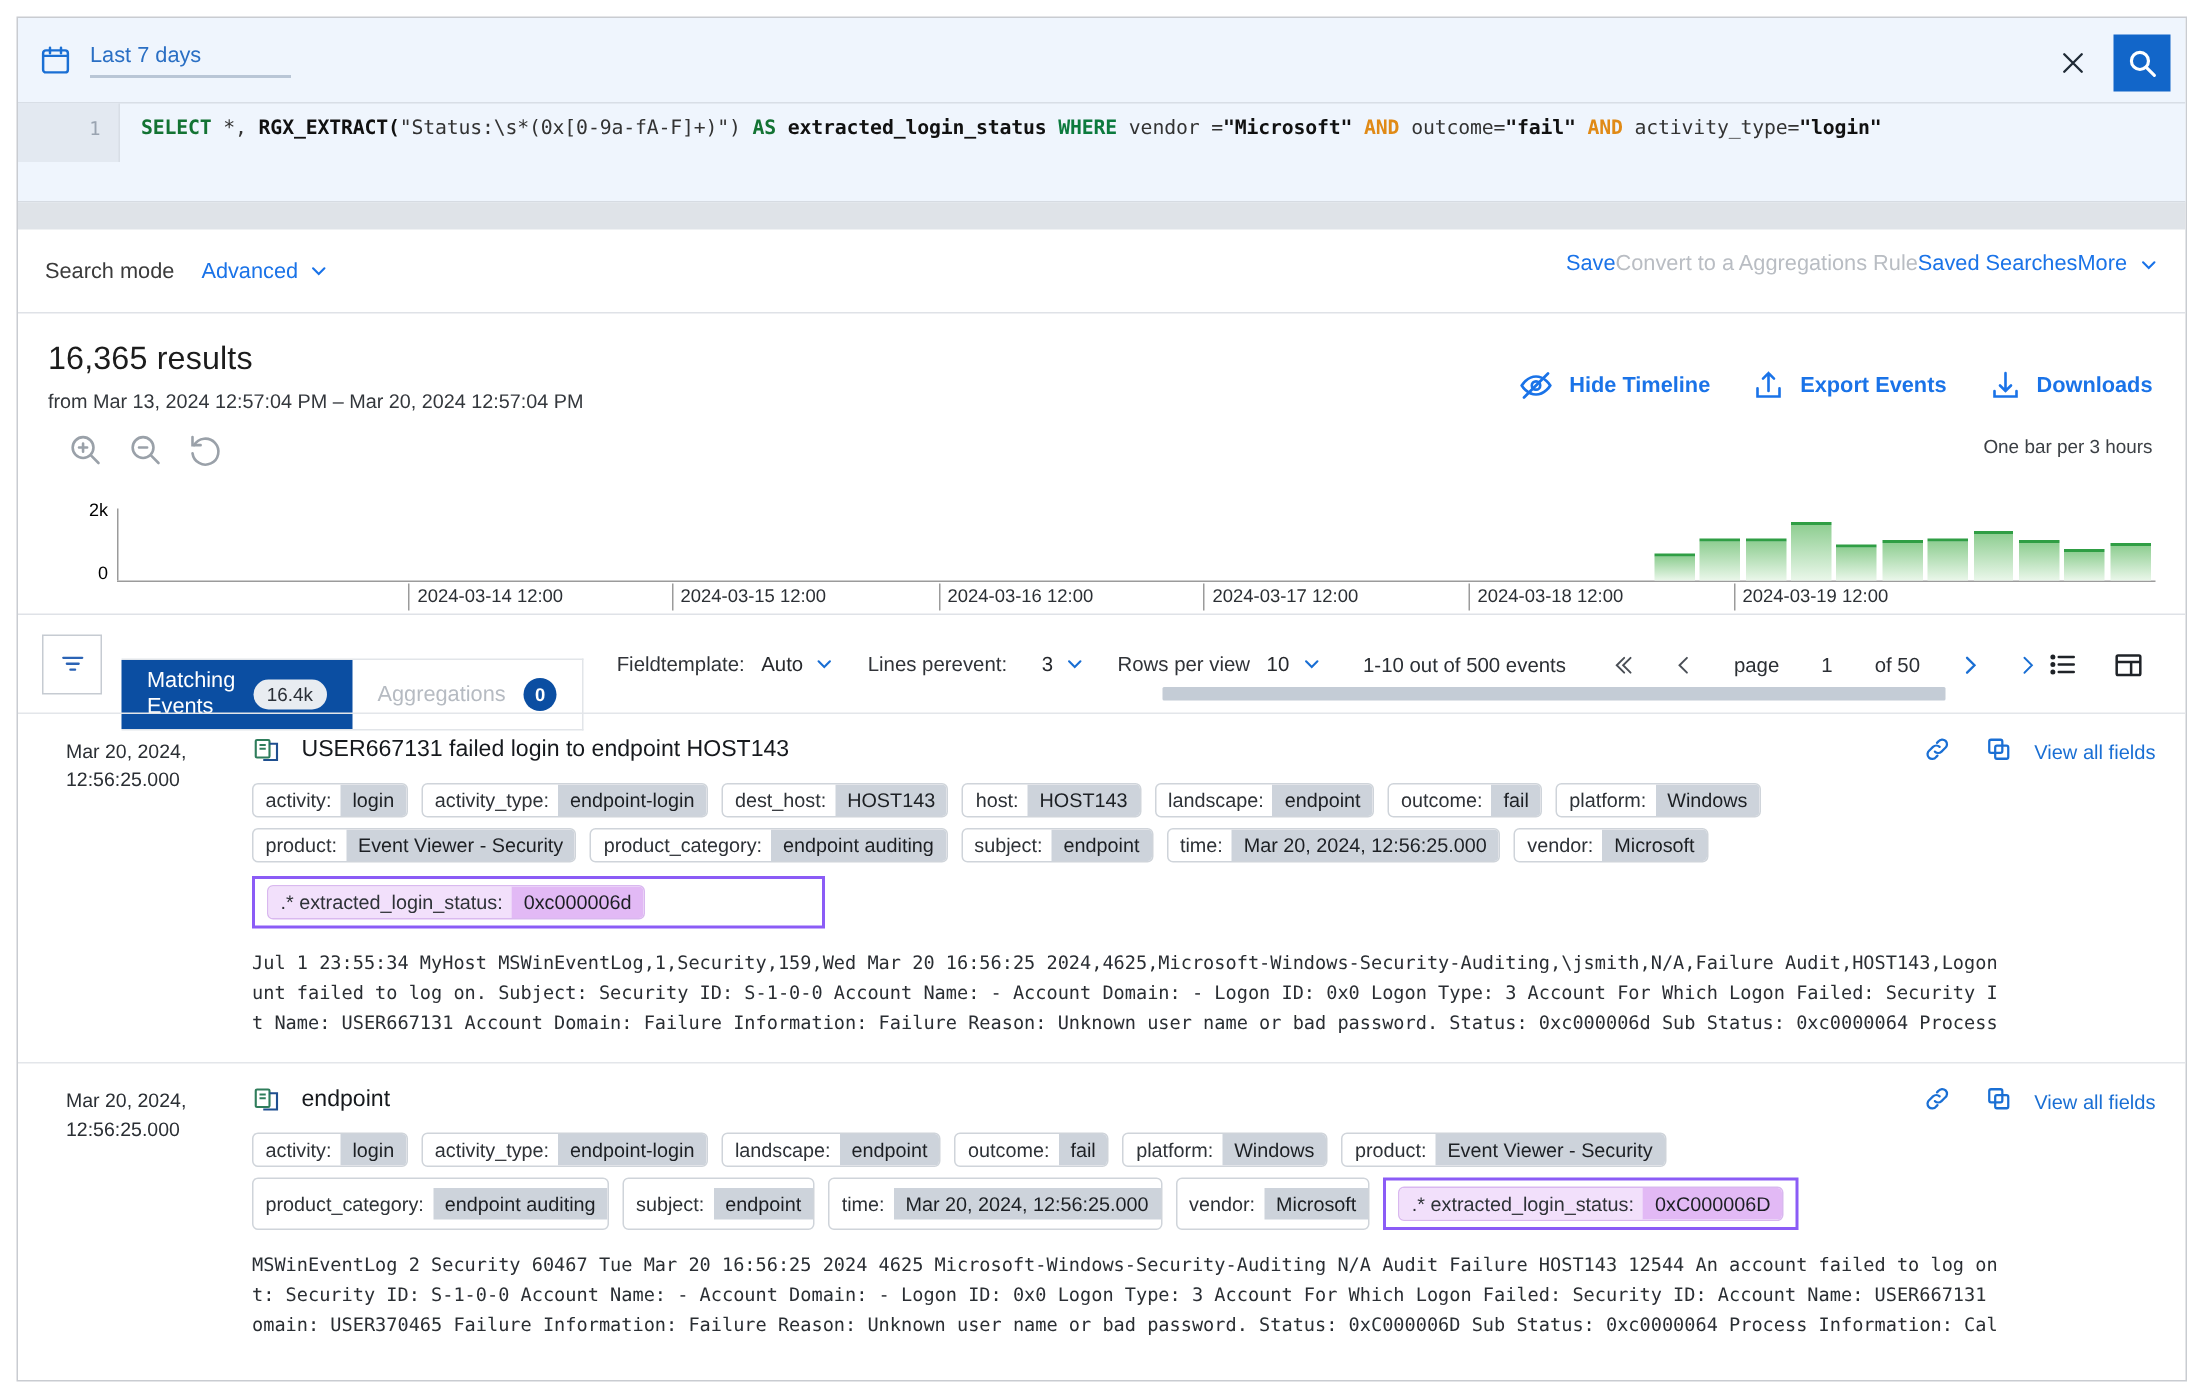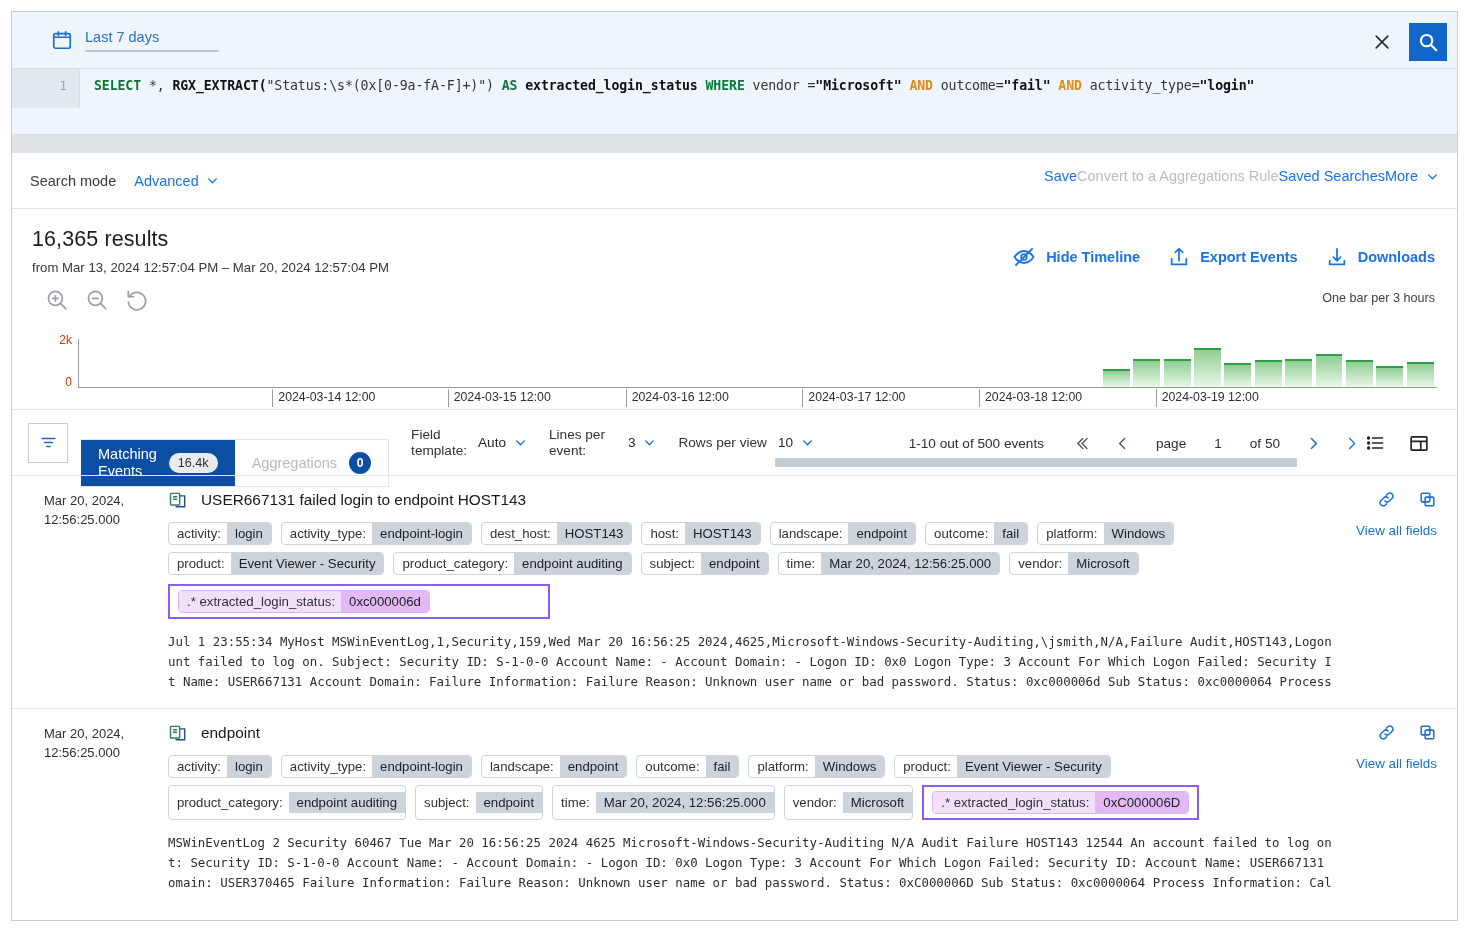--- a/index.html
+++ b/index.html
@@ -26,21 +26,20 @@
   
   .query-panel {
     background: #eff5fd;
     border-bottom: 1px solid #d6dbe2;
     padding: 0;
   }
   .daterow {
     display: flex; align-items: center;
     height: 56px; padding: 0 14px;
     position: relative;
-    margin-left: 25px;
   }
   .cal-icon { width: 22px; height: 22px; color: #1a6fd4; flex: 0 0 auto; }
   .date-label {
     margin-left: 12px;
     color: #2a6fc4;
     font-size: 14.5px;
     padding-bottom: 5px;
     border-bottom: 2px solid #b9c6d6;
     padding-right: 60px;
   }
@@ -148,21 +147,21 @@
     position: absolute; right: 22px; top: 4px;
     font-size: 12.6px; color: #3b3f44;
   }
   .chartwrap {
     position: relative;
     margin-top: 8px;
     height: 74px;
   }
   .ylab {
     position: absolute; left: 12px; width: 28px;
-    text-align: right; font-size: 12px; color: #c2410c;
+    text-align: right; font-size: 12px; color: #000000;
   }
   .ylab.top { top: 12px; }
   .ylab.bot { top: 54px; }
   .axisY {
     position: absolute; left: 46px; top: 18px; bottom: 8px;
     width: 1px; background: #9b9b9b;
   }
   .axisX {
     position: absolute; left: 46px; right: 0; top: 66px;
     height: 1px; background: #9b9b9b;
@@ -214,21 +213,21 @@
   }
   .pill.dark {
     background: #0b4ea2; color: #fff; border-radius: 50%;
     width: 22px; height: 22px; display: flex; align-items: center;
     justify-content: center; padding: 0; font-size: 12.3px; font-weight: bold;
   }
   .ctl {
     display: flex; align-items: center; gap: 11px;
     margin-left: 22px; font-size: 13.6px; color: #303338;
   }
-  .ctl .twoline { display: flex; flex-direction: column; line-height: 1.12; }
+  .ctl .twoline { display: flex; flex-direction: row; line-height: 1.12; }
   .sel {
     display: flex; align-items: center; gap: 8px;
     color: #26282c; cursor: pointer;
   }
   .chev { color: #1a6fd4; }
   .pager {
     position: absolute; right: 16px; top: 0; height: 66px;
     display: flex; align-items: center; gap: 0px;
     font-size: 13.6px; color: #2b2f34;
   }
@@ -279,21 +278,21 @@
     margin-top: 13px;
     font-family: "DejaVu Sans Mono", monospace;
     font-size: 12.4px;
     color: #2a2e33;
     line-height: 1.62;
     white-space: pre;
     overflow: hidden;
   }
   .ev-right {
     position: absolute; right: 20px; top: 14px;
-    display: flex; flex-direction: column; align-items: flex-end; gap: 14px;
+    display: flex; flex-direction: row; align-items: flex-end; gap: 14px;
   }
   .ev-icons { display: flex; gap: 22px; color: #1a6fd4; }
   .viewall { color: #1a6fd4; font-size: 13.4px; cursor: pointer; }
   .icbtn { cursor: pointer; }
   svg { display: block; }
 </style>
 </head>
 <body>
 
 <div id="app">

